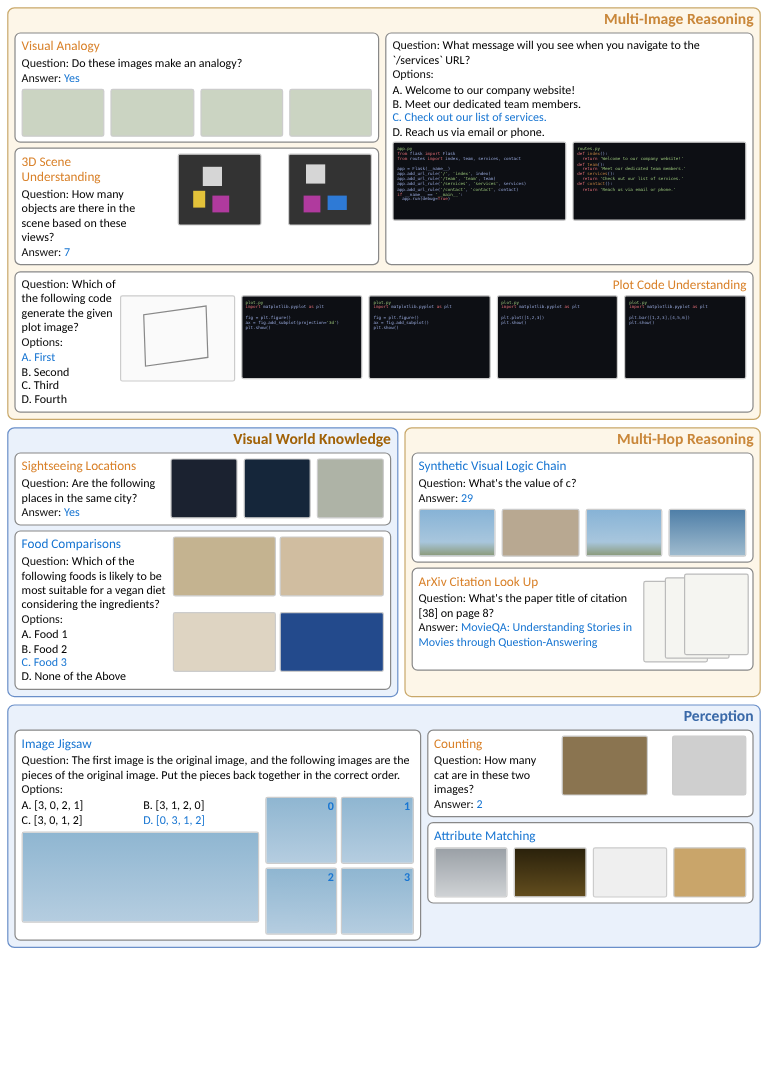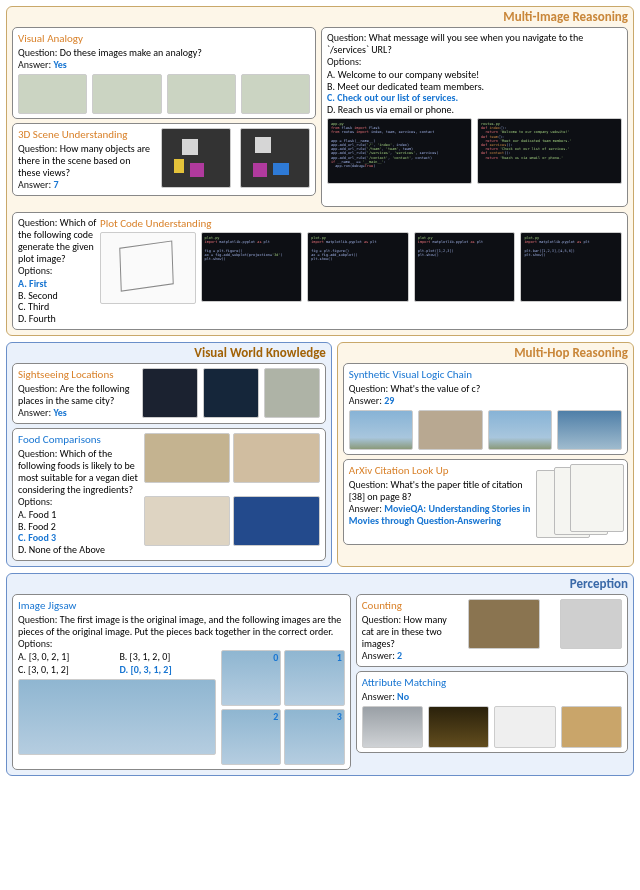--- a/index.html
+++ b/index.html
@@ -40,21 +40,21 @@
     margin-bottom: 4px;
   }
   .card-title {
     font-size: 11px;
     font-weight: 500;
     margin-bottom: 2px;
   }
   .tt-orange { color: #d9822b; }
   .tt-blue { color: #1976d2; }
   .label { font-weight: normal; color: #111; }
-  .ans-hl { color: #1976d2; font-weight: bold; }
+  .ans-hl { color: #1976d2; font-weight: normal; }
   .row { display: flex; gap: 5px; }
   .col { display: flex; flex-direction: column; }
   .thumb {
     background: #555;
     border: 1px solid #ccc;
     flex: 1;
     height: 38px;
     border-radius: 2px;
     position: relative;
     overflow: hidden;
@@ -101,21 +101,21 @@
         <p><span class="label">Question:</span> <span>Do these images make an analogy?</span></p>
         <p><span class="label">Answer:</span> <span class="ans-hl">Yes</span></p>
         <div class="row" style="margin-top:3px">
           <div class="thumb light"></div>
           <div class="thumb light"></div>
           <div class="thumb light"></div>
           <div class="thumb light"></div>
         </div>
       </div>
 
-      <div class="card" style="display:flex;gap:9px;margin-bottom:11px">
+      <div class="card" style="display:flex;gap:22px;margin-bottom:0">
         <div style="flex:1">
           <div class="card-title tt-orange">3D Scene Understanding</div>
           <p><span class="label">Question:</span> <span>How many objects are there in the scene based on these views?</span></p>
           <p><span class="label">Answer:</span> <span class="ans-hl">7</span></p>
         </div>
         <div class="thumb box3d" style="width:68px;height:58px;flex:none">
           <div class="cube" style="background:#d6d6d6;left:20px;top:10px"></div>
           <div class="cube" style="background:#e3c23a;left:12px;top:30px;width:10px;height:14px"></div>
           <div class="cube" style="background:#b03a9e;left:28px;top:34px;width:14px;height:14px"></div>
         </div>
@@ -148,21 +148,21 @@
       <p><span class="label">Question:</span> <span>Which of the following code generate the given plot image?</span></p>
       <p><span class="label">Options:</span></p>
       <ul class="opts">
         <li class="ans-hl">A. First</li>
         <li>B. Second</li>
         <li>C. Third</li>
         <li>D. Fourth</li>
       </ul>
     </div>
     <div style="flex:1;display:flex;flex-direction:column">
-      <div class="card-title tt-orange" style="text-align:left">Plot Code Understanding</div>
+      <div class="card-title tt-orange" style="text-align:right">Plot Code Understanding</div>
       <div class="row" style="flex:1">
         <div class="thumb plot3d" style="height:70px"></div>
         <div class="thumb code" style="height:70px"><span class="st">plot.py</span><br><span class="kw">import</span> matplotlib.pyplot <span class="kw">as</span> plt<br><br>fig = plt.figure()<br>ax = fig.add_subplot(projection=<span class="st">'3d'</span>)<br>plt.show()</div>
         <div class="thumb code" style="height:70px"><span class="st">plot.py</span><br><span class="kw">import</span> matplotlib.pyplot <span class="kw">as</span> plt<br><br>fig = plt.figure()<br>ax = fig.add_subplot()<br>plt.show()</div>
         <div class="thumb code" style="height:70px"><span class="st">plot.py</span><br><span class="kw">import</span> matplotlib.pyplot <span class="kw">as</span> plt<br><br>plt.plot([1,2,3])<br>plt.show()</div>
         <div class="thumb code" style="height:70px"><span class="st">plot.py</span><br><span class="kw">import</span> matplotlib.pyplot <span class="kw">as</span> plt<br><br>plt.bar([1,2,3],[4,5,6])<br>plt.show()</div>
       </div>
     </div>
   </div>
 </div>
@@ -276,21 +276,20 @@
           <div class="card-title tt-orange">Counting</div>
           <p><span class="label">Question:</span> <span>How many cat are in these two images?</span></p>
           <p><span class="label">Answer:</span> <span class="ans-hl">2</span></p>
         </div>
         <div class="thumb" style="width:70px;height:48px;flex:none;background:#8a7450"></div>
         <div class="thumb" style="width:60px;height:48px;flex:none;background:#cfcfcf"></div>
       </div>
 
       <div class="card" style="margin-bottom:0">
         <div class="card-title tt-blue">Attribute Matching</div>
-        <p><span class="label">Answer:</span> <span class="ans-hl">No</span></p>
         <div class="row" style="margin-top:3px">
           <div class="thumb tornado" style="height:40px"></div>
           <div class="thumb candle" style="height:40px"></div>
           <div class="thumb sketch" style="height:40px"></div>
           <div class="thumb japart" style="height:40px"></div>
         </div>
       </div>
     </div>
   </div>
 </div>

